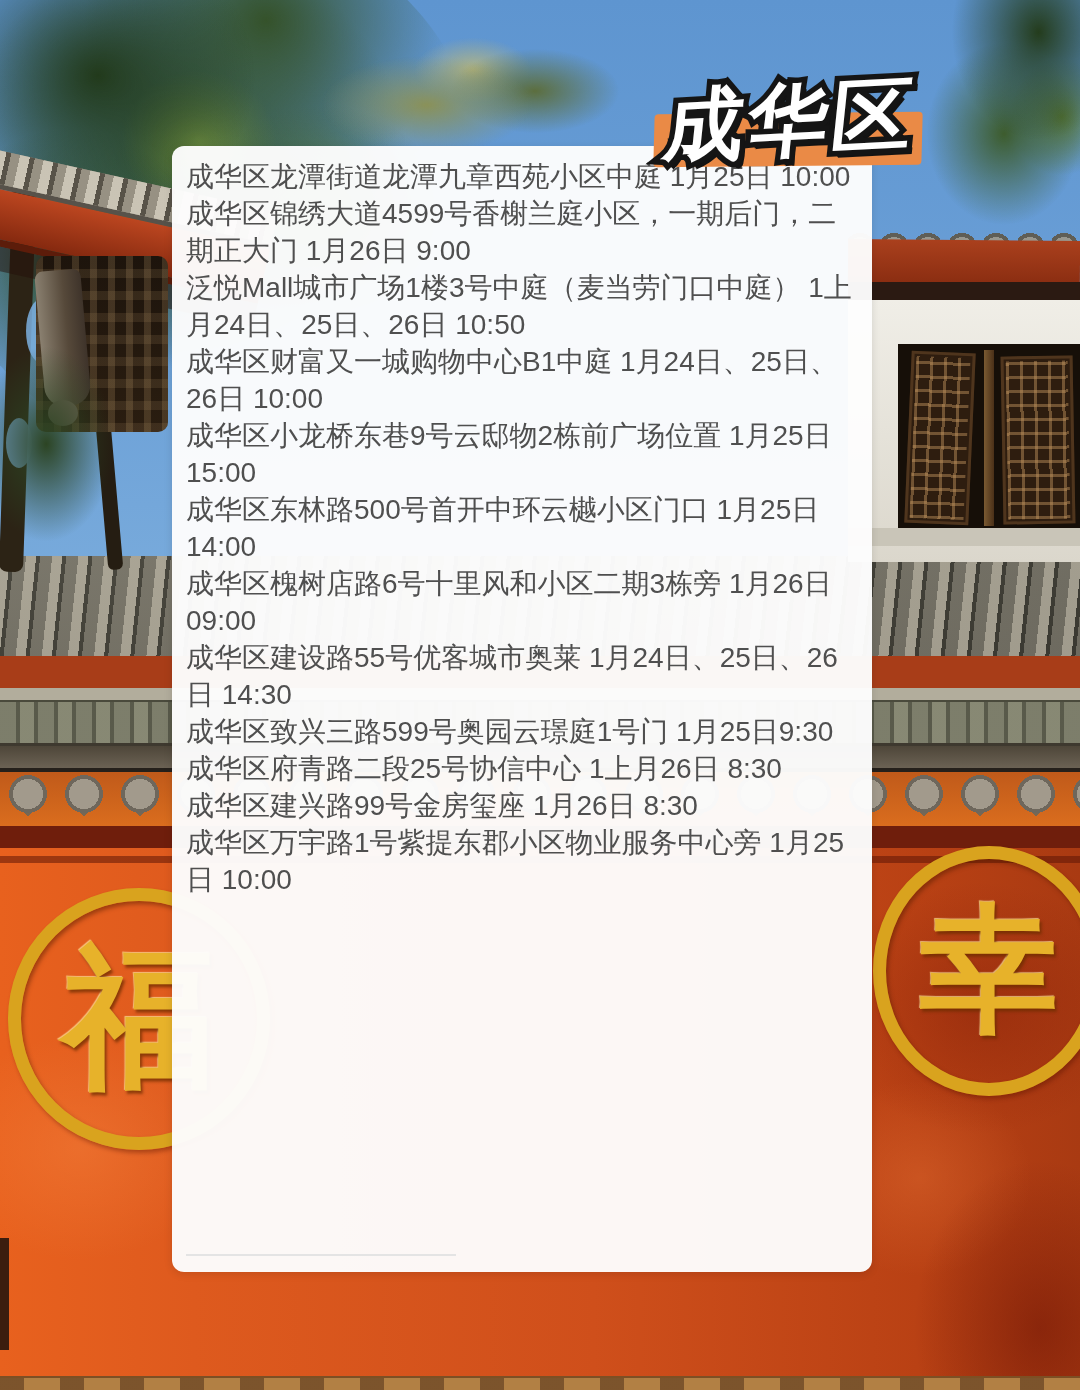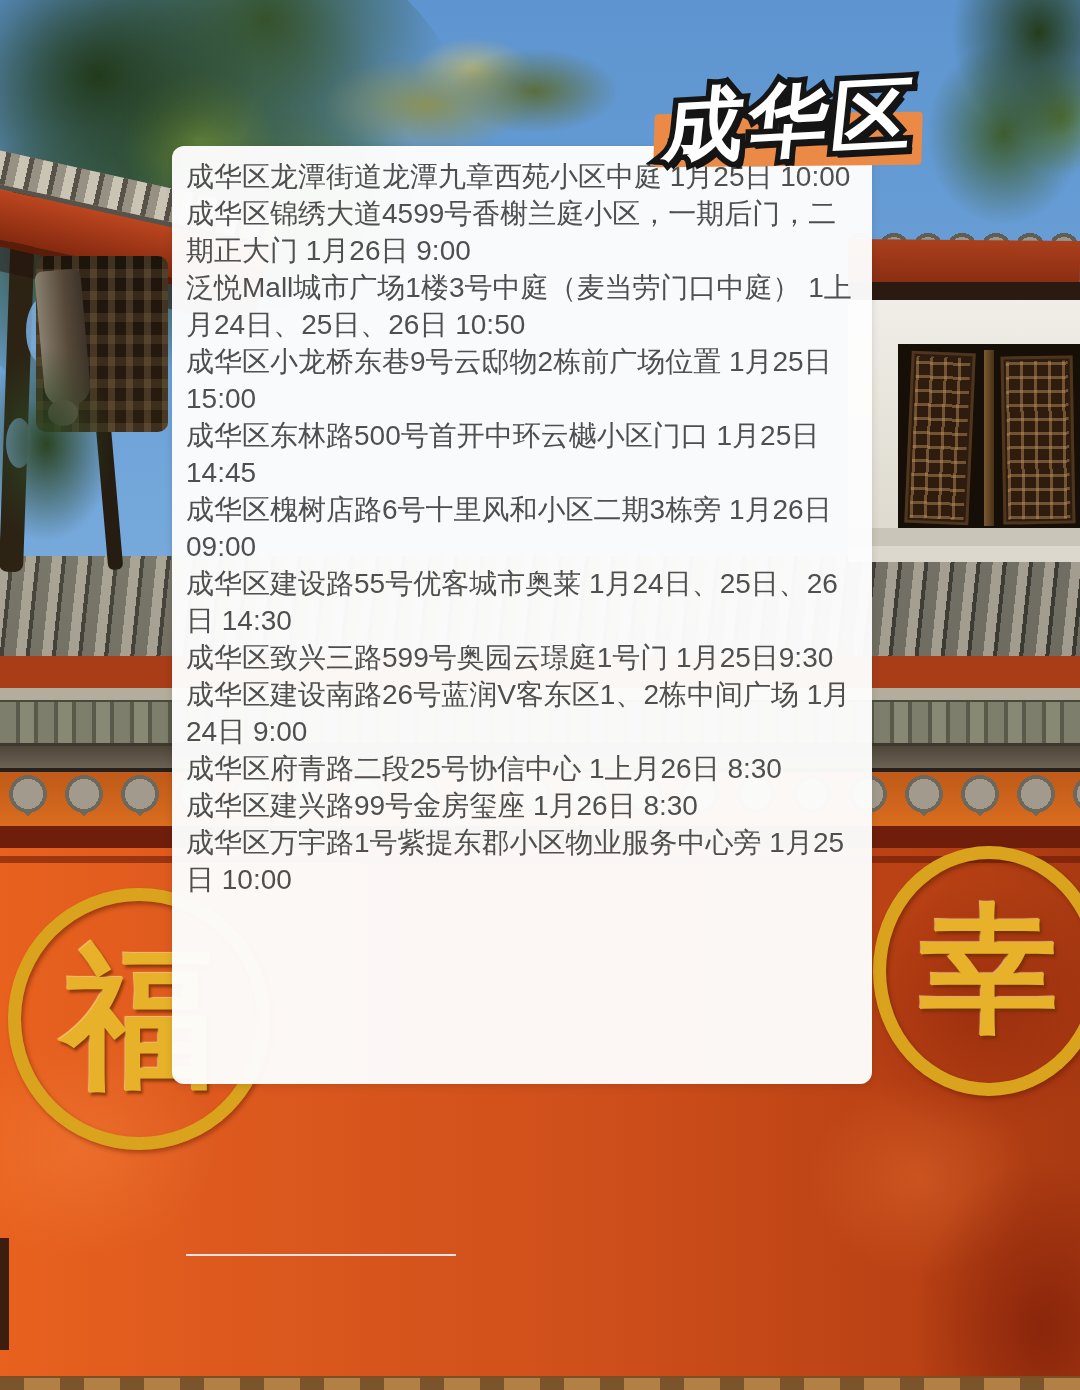--- a/index.html
+++ b/index.html
@@ -126,21 +126,21 @@
   .shutter::after{content:"";position:absolute;inset:2px;
       background:repeating-linear-gradient(0deg,rgba(196,150,95,.45) 0 3px,rgba(0,0,0,0) 3px 14px),
                  repeating-linear-gradient(90deg,rgba(196,150,95,.45) 0 3px,rgba(0,0,0,0) 3px 14px);}
   .shutterA{left:10px;top:8px;width:64px;height:172px;transform:rotate(2.5deg);}
   .shutterB{left:104px;top:12px;width:72px;height:168px;transform:rotate(-1deg);}
   .win-post{left:86px;top:6px;width:10px;height:176px;
       background:linear-gradient(90deg,#7a5a32,#4a3018);}
   .rb-sill{left:848px;top:528px;width:232px;height:18px;background:#c9c5b8;}
 
   
-  .panel{left:172px;top:146px;width:700px;height:938px;border-radius:12px;
+  .panel{left:172px;top:146px;width:700px;height:1126px;border-radius:12px;
       background:rgba(253,253,253,.97);box-sizing:border-box;
       padding:12px 14px 0 14px;box-shadow:0 2px 8px rgba(0,0,0,.12);}
   .site-line{font-size:28px;line-height:37px;color:#4f4f4f;letter-spacing:0;}
   .divider{left:14px;top:1108px;width:270px;height:2px;background:#e4e4e4;}
 
   
   .title-box{left:654px;top:113px;width:268px;height:53px;background:#ea8a46;
       transform:skewX(-2deg) rotate(-.5deg);border-radius:4px;}
   .title-text{left:664px;top:66px;width:320px;height:110px;
       font-size:80px;font-weight:800;letter-spacing:4px;white-space:nowrap;
@@ -207,26 +207,26 @@
   <div class="abs z3 rb-sill"></div>
 
   <div class="abs z1 ground"></div>
   <div class="abs z2 dark-sliver"></div>
 
   <div class="abs z10 panel">
     <div id="site-list">
         <div class="site-line">成华区龙潭街道龙潭九章西苑小区中庭 1月25日 10:00</div>
         <div class="site-line">成华区锦绣大道4599号香榭兰庭小区，一期后门，二期正大门 1月26日 9:00</div>
         <div class="site-line">泛悦Mall城市广场1楼3号中庭（麦当劳门口中庭） 1上月24日、25日、26日 10:50</div>
+        <div class="site-line">成华区财富又一城购物中心B1中庭 1月24日、25日、26日 10:00</div>
         <div class="site-line">成华区小龙桥东巷9号云邸物2栋前广场位置 1月25日 15:00</div>
-        <div class="site-line">成华区东林路500号首开中环云樾小区门口 1月25日 14:45</div>
+        <div class="site-line">成华区东林路500号首开中环云樾小区门口 1月25日 14:00</div>
         <div class="site-line">成华区槐树店路6号十里风和小区二期3栋旁 1月26日 09:00</div>
         <div class="site-line">成华区建设路55号优客城市奥莱 1月24日、25日、26日 14:30</div>
         <div class="site-line">成华区致兴三路599号奥园云璟庭1号门 1月25日9:30</div>
-        <div class="site-line">成华区建设南路26号蓝润V客东区1、2栋中间广场 1月24日 9:00</div>
         <div class="site-line">成华区府青路二段25号协信中心 1上月26日 8:30</div>
         <div class="site-line">成华区建兴路99号金房玺座 1月26日 8:30</div>
         <div class="site-line">成华区万宇路1号紫提东郡小区物业服务中心旁 1月25日 10:00</div>
       </div>
     <div class="abs divider"></div>
   </div>
 
   <div class="abs z12 title-box"></div>
   <div class="abs z12 title-text title-outline">成华区</div>
   <div class="abs z12 title-text title-fill">成华区</div>

